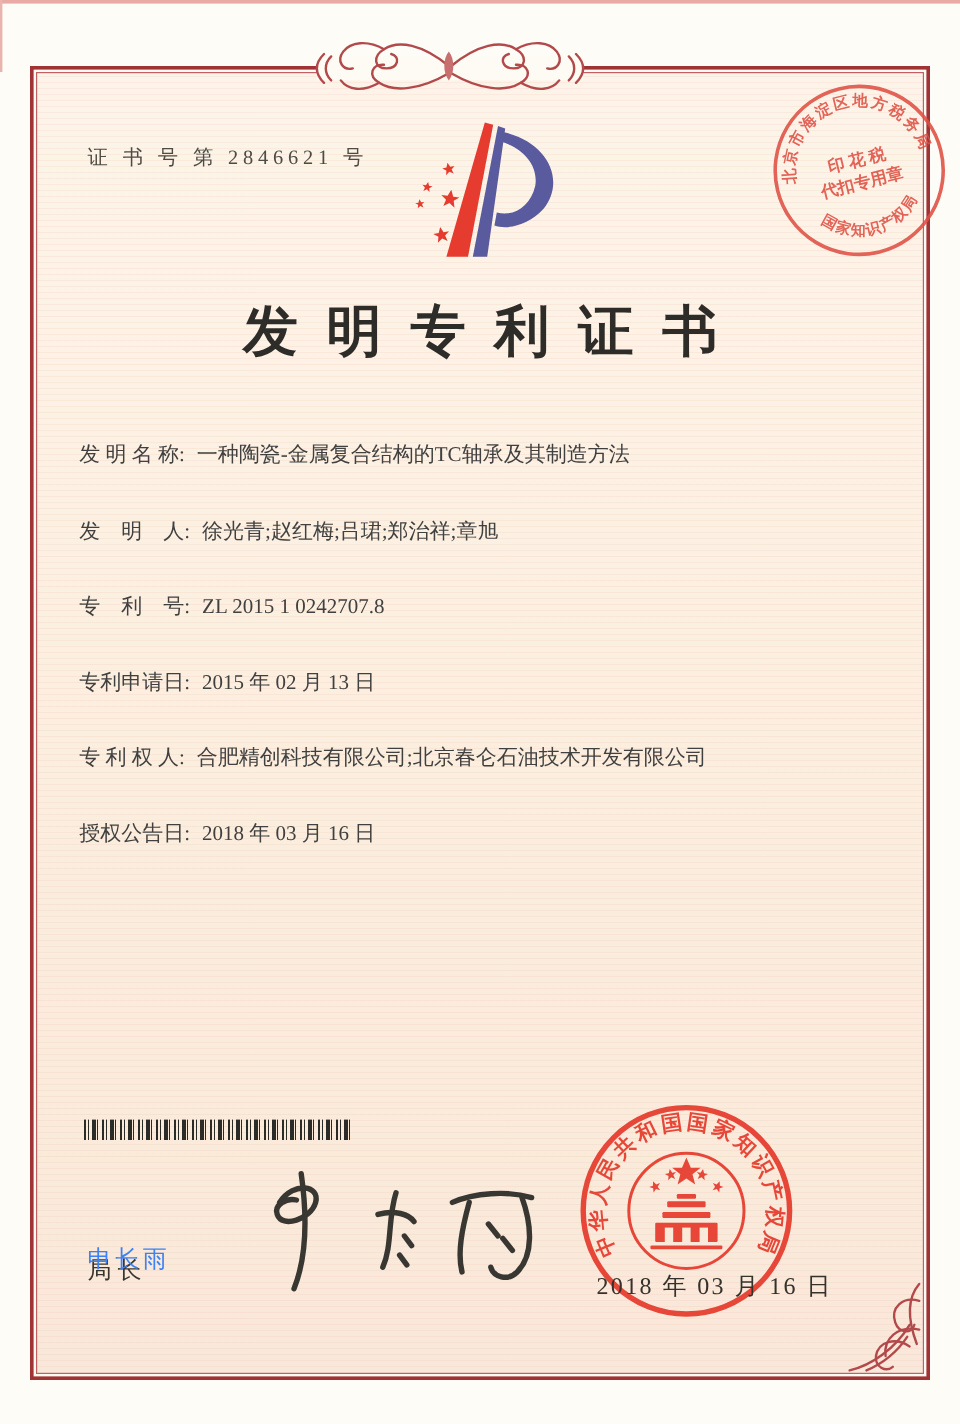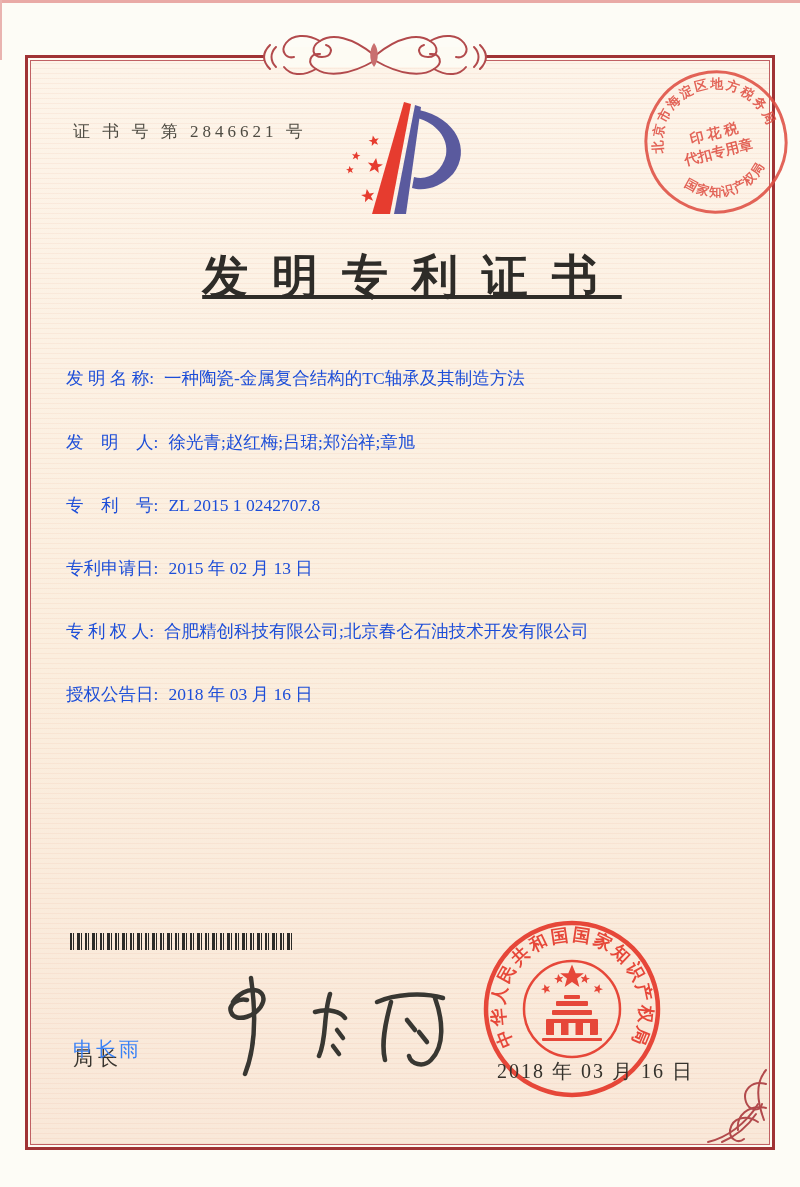--- a/index.html
+++ b/index.html
@@ -27,27 +27,27 @@
     position:absolute;left:73px;top:120px;
     font-size:17px;color:#4e4b42;letter-spacing:4px;white-space:pre;
   }
 
   .logo{position:absolute;left:332px;top:92px;width:150px;height:150px;}
 
   .tax-stamp{position:absolute;left:636px;top:62px;width:160px;height:160px;transform:rotate(-14deg);opacity:.88;}
 
   .title{
     position:absolute;left:0;right:0;top:246px;text-align:center;
-    font-size:46px;font-weight:600;color:#2e2c28;text-decoration:underline;
+    font-size:46px;font-weight:600;color:#2e2c28;
   }
   .title span{letter-spacing:.52em;margin-right:-.52em;}
 
   .field{
     position:absolute;left:66px;right:44px;
-    font-size:17.5px;color:#1d4ed8;white-space:nowrap;
+    font-size:17.5px;color:#404040;white-space:nowrap;
   }
   .field .lbl{white-space:pre;margin-right:10px;}
   .f0{top:366px}.f1{top:430px}.f2{top:493px}.f3{top:556px}.f4{top:619px}.f5{top:682px}
 
   .paras{
     position:absolute;left:66px;right:56px;top:716px;color:#45423a;
     font-size:16.5px;line-height:26px;text-align:justify;
   }
   .paras p{margin:0 0 4px 0;text-indent:2em;}
 

